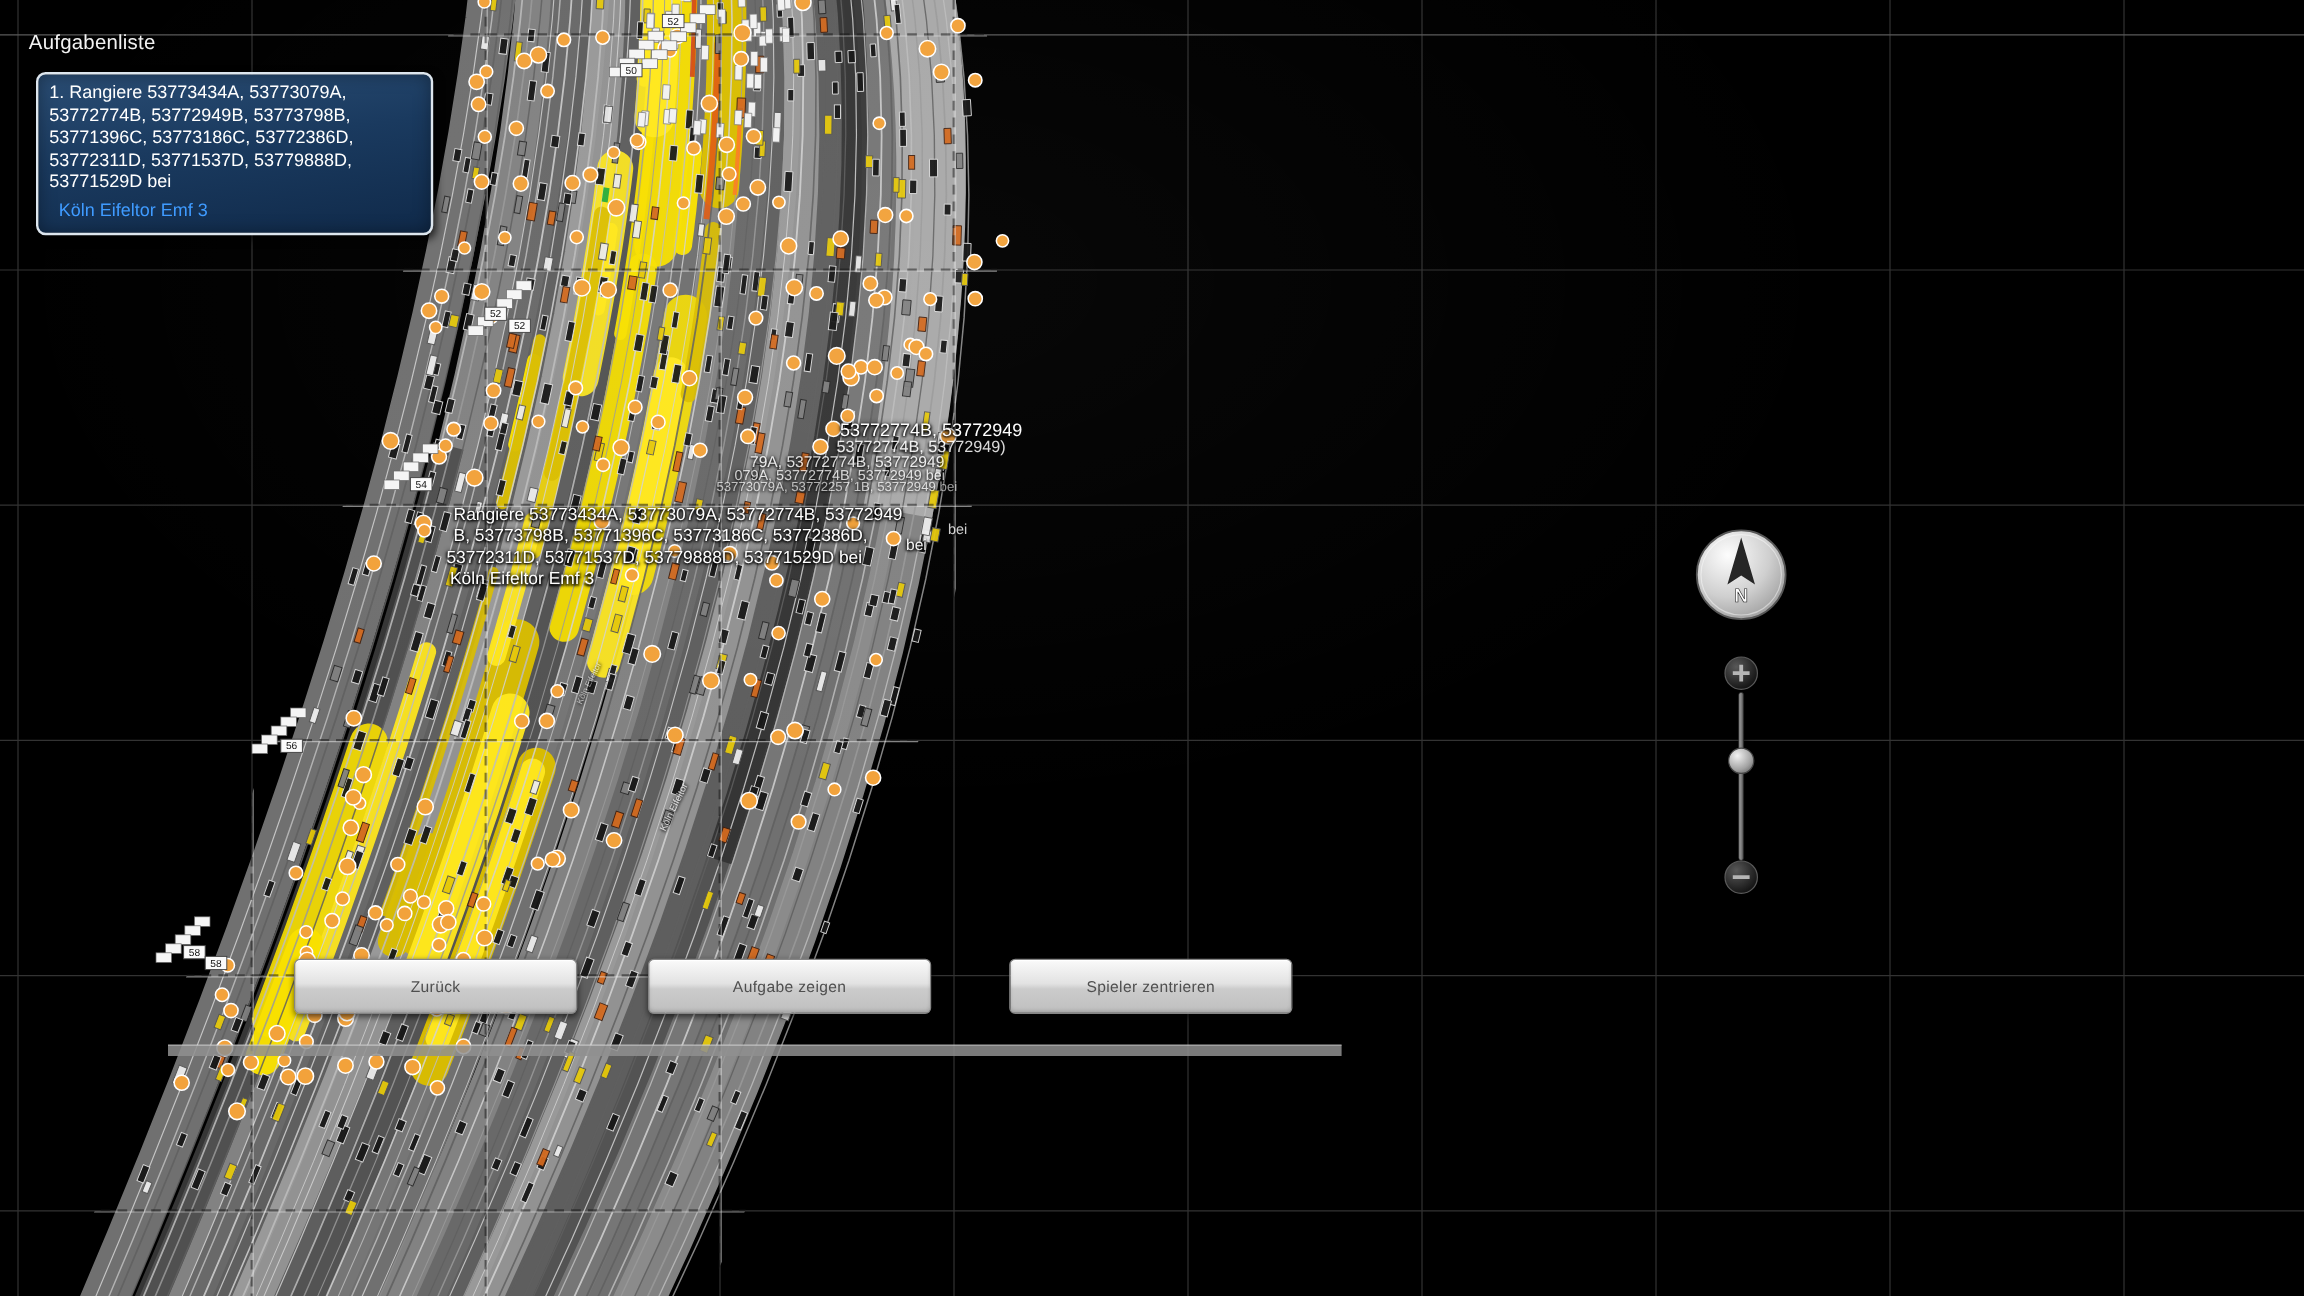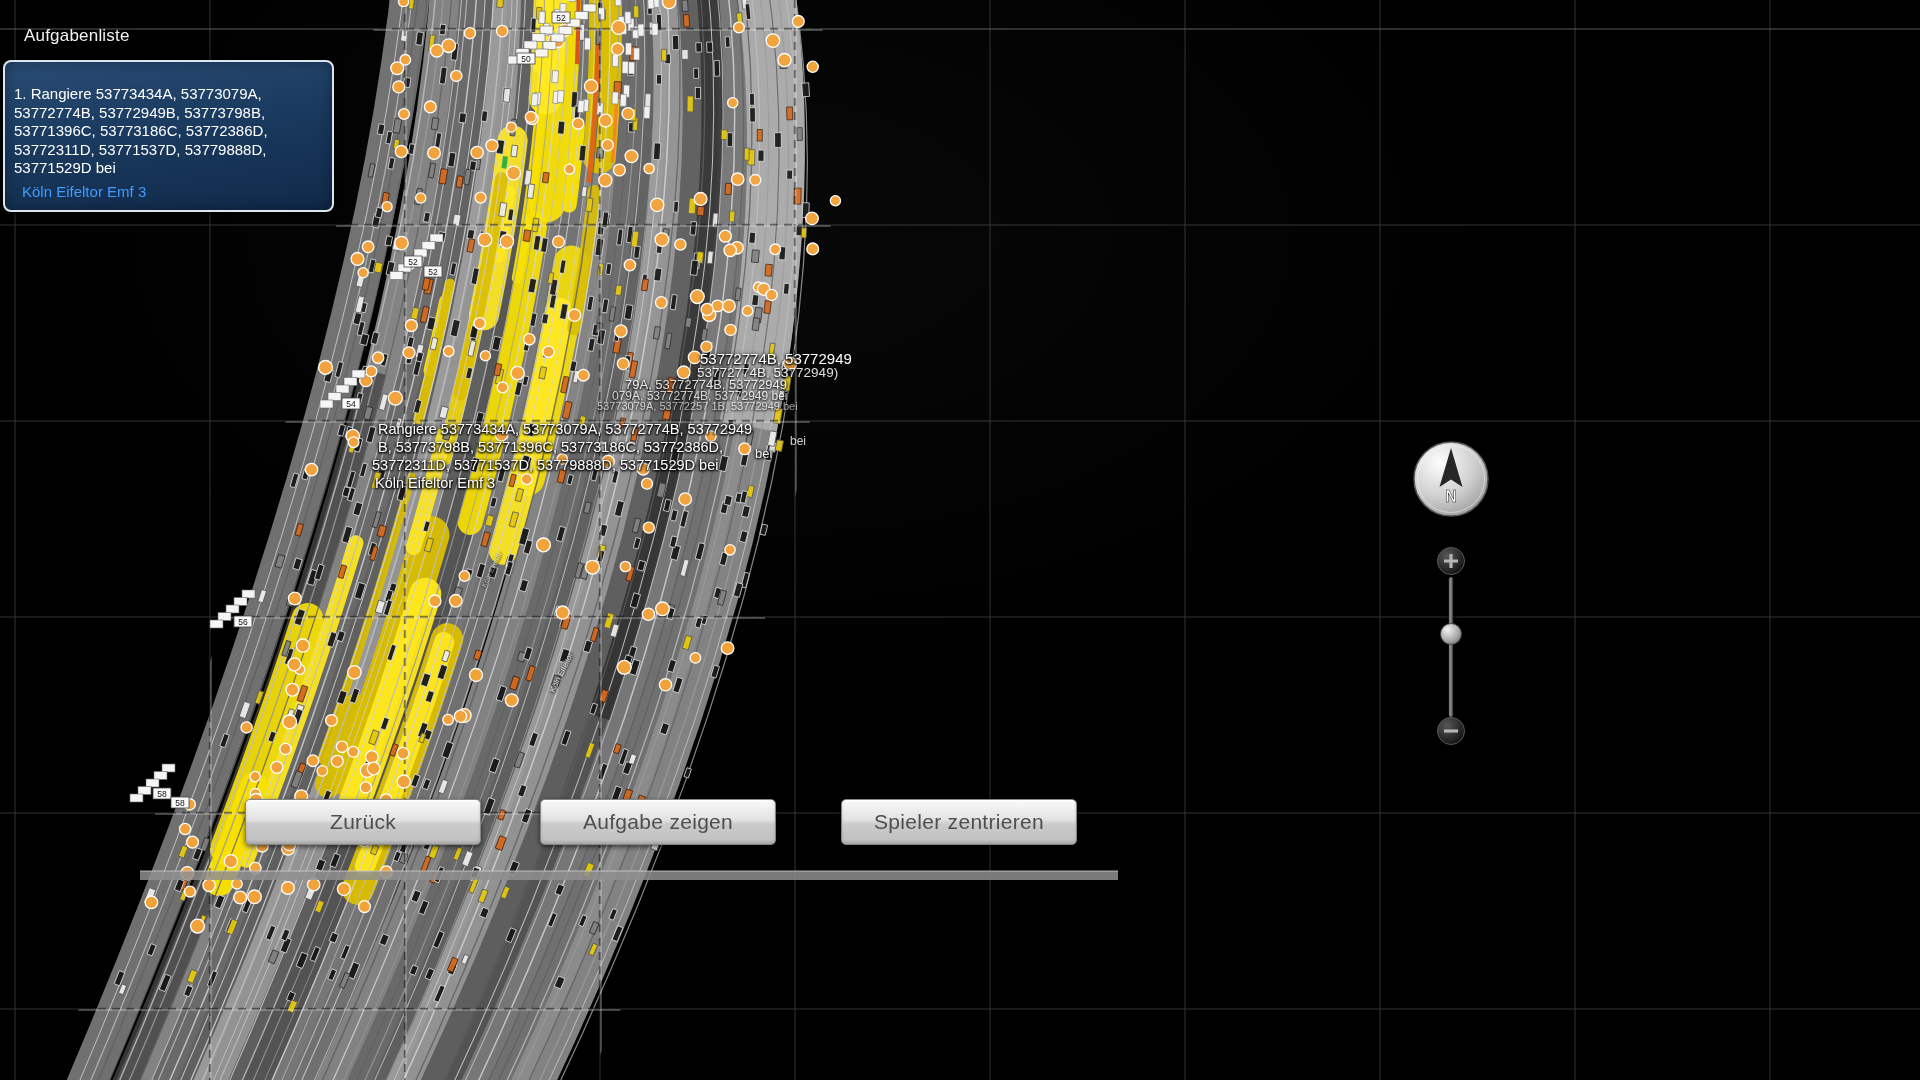--- a/index.html
+++ b/index.html
@@ -7,29 +7,29 @@
   #stage{position:absolute;inset:0;width:1920px;height:836px;background:#000}
   #yard-svg{position:absolute;left:0;top:0;cursor:grab}
   #yard-svg text{font-family:"Liberation Sans",sans-serif}
   #map-labels{position:absolute;left:0;top:0;width:1920px;height:1080px;pointer-events:none}
   .map-label{position:absolute;color:#fff;white-space:nowrap;transform-origin:0 0;
     text-shadow:1px 1px 2px #000,-1px 1px 2px #000,0 0 4px rgba(0,0,0,.85)}
   #vignette{position:absolute;inset:0;pointer-events:none;
     background:radial-gradient(1300px 750px at 40% 28%,rgba(255,255,255,0.03),rgba(0,0,0,0) 60%),
                radial-gradient(2600px 1500px at 50% 50%,rgba(0,0,0,0) 62%,rgba(0,0,0,0.45) 100%)}
   .hud-title{position:absolute;left:24px;top:26px;font-size:17px;color:#f2f2f2;letter-spacing:.2px}
-  .task-panel{position:absolute;left:3px;top:60px;width:331px;border:2px solid #dde6ee;border-radius:8px;
+  .task-panel{position:absolute;left:30px;top:60px;width:331px;border:2px solid #dde6ee;border-radius:8px;
     background:linear-gradient(172deg,#2a4d74 0%,#1a3a5f 45%,#102a4a 100%);
     box-shadow:inset 0 0 14px rgba(0,0,0,.35),2px 3px 7px rgba(0,0,0,.75);
-    padding:23px 9px 9px;color:#fff}
+    padding:7px 9px 9px;color:#fff}
   .task-text{font-size:15px;line-height:18.5px}
   .task-link{font-size:15px;line-height:18px;color:#3f9bff;margin-top:5px;margin-left:8px;cursor:pointer}
   .btn{position:absolute;top:799px;width:236px;height:46px;border-radius:5px;border:1px solid #858585;
     background:linear-gradient(180deg,#fafafa 0%,#e2e2e2 45%,#cbcbcb 55%,#bfbfbf 100%);
-    color:#4f4f4f;font-size:21px;letter-spacing:.3px;display:flex;align-items:center;justify-content:center;
+    color:#4f4f4f;font-size:13px;letter-spacing:.3px;display:flex;align-items:center;justify-content:center;
     box-shadow:0 2px 5px rgba(0,0,0,.6),inset 0 1px 0 rgba(255,255,255,.9),inset 0 -2px 3px rgba(0,0,0,.15);
     cursor:pointer;user-select:none}
   #btn-back{left:245px} #btn-show{left:540px} #btn-center{left:841px}
   #nav-controls{position:absolute;left:1406px;top:438px;filter:drop-shadow(2px 3px 3px rgba(0,0,0,.6))}
 </style>
 </head>
 <body>
 
 <div id="stage">
 

